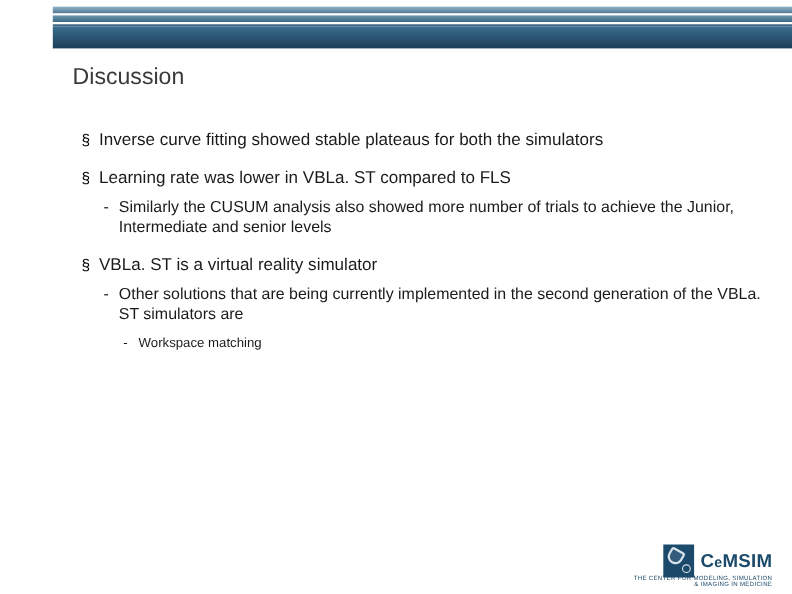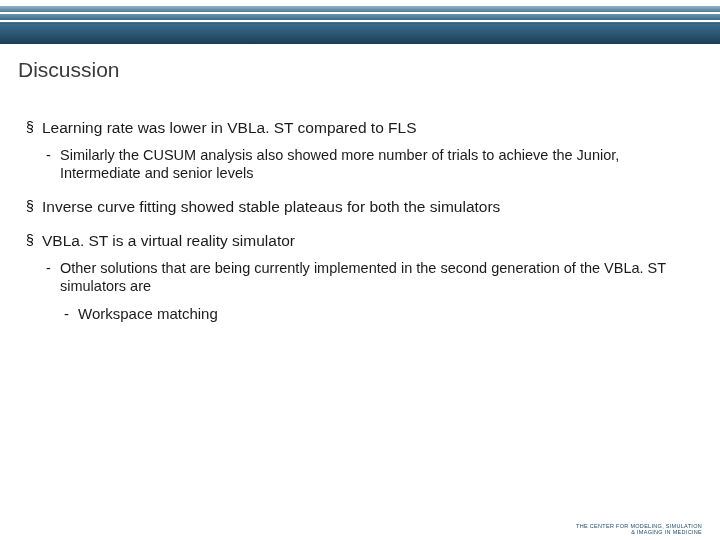--- a/index.html
+++ b/index.html
@@ -1,33 +1,33 @@
 <!DOCTYPE html>
 <html><head>
 <meta charset="utf-8">
 <style>
   * { margin: 0; padding: 0; box-sizing: border-box; }
   html, body { width: 720px; height: 540px; font-family: Arial, Helvetica, sans-serif; background: #fff; overflow: hidden; }
-  .slide { width: 720px; height: 537px; position: relative; }
+  .slide { width: 720px; height: 537px; position: relative; padding-left: 48px; }
   .topbar { width: 100%; height: 44px; position: relative; }
   .topbar .base { position: absolute; left: 0; right: 0; bottom: 0; height: 20px; background: linear-gradient(#3b6d8e 0%, #1b3e58 100%); }
   .topbar .stripe { position: absolute; left: 0; right: 0; height: 2px; }
   .topbar .s1 { top: 6px; background: linear-gradient(#8fb6c8, #527a93); height: 6px; }
   .topbar .s2 { top: 14px; background: linear-gradient(#6a95ae, #3f6a86); height: 6px; }
   .topbar .s3 { top: 22px; background: linear-gradient(#507c97, #2e5772); height: 2px; }
   .title { font-size: 21px; color: #3a3a3a; padding: 14px 0 0 18px; font-weight: 400; }
   .content { padding: 36px 26px 0 26px; font-size: 15.5px; color: #1b1b1b; line-height: 1.28; }
   ul.bullets { list-style: none; }
   ul.bullets > li { position: relative; padding-left: 16px; margin-bottom: 14px; }
   ul.bullets > li::before { content: "§"; position: absolute; left: 0; top: 1px; font-size: 14px; color: #000; }
   ul.sub { list-style: none; margin-top: 8px; }
   ul.sub > li { position: relative; padding-left: 18px; margin-bottom: 10px; font-size: 14.5px; }
   ul.sub > li::before { content: "-"; position: absolute; left: 4px; top: 0; }
   ul.sub2 { list-style: none; margin-top: 8px; }
-  ul.sub2 > li { position: relative; padding-left: 18px; margin-bottom: 10px; font-size: 15px; }
+  ul.sub2 > li { position: relative; padding-left: 18px; margin-bottom: 10px; font-size: 12px; }
   ul.sub2 > li::before { content: "-"; position: absolute; left: 4px; top: 0; }
   .footer { position: absolute; left: 18px; bottom: 18px; font-style: italic; font-weight: 700; font-size: 14px; color: #2d2d2d; }
   .logo { position: absolute; right: 18px; bottom: 12px; display: flex; align-items: center; gap: 6px; }
   .logo-mark { width: 28px; height: 30px; background: #1c4a6b; position: relative; }
   .logo-mark .wave { position: absolute; width: 14px; height: 14px; border: 2px solid #d8e4ec; top: 4px; left: 4px; transform: rotate(30deg); border-radius: 3px 3px 8px 8px; background: rgba(255,255,255,0.1); }
   .logo-mark .tiny { position: absolute; right: 3px; bottom: 4px; width: 8px; height: 8px; border: 1.5px solid #d8e4ec; border-radius: 50%; }
   .logo-text { font-size: 13px; font-weight: 700; letter-spacing: 0.2px; color: #1c4a6b; }
   .logo-text .cap { font-size: 17px; }
   .logo-sub { position: absolute; right: 18px; bottom: 2px; font-size: 5.5px; letter-spacing: 0.3px; color: #1c4a6b; text-align: right; }
 </style>
@@ -39,30 +39,39 @@
     <div class="stripe s1"></div>
     <div class="stripe s2"></div>
     <div class="stripe s3"></div>
     <div class="base"></div>
   </div>
 
   <div class="title">Discussion</div>
 
   <div class="content">
     <ul class="bullets" id="bullets">
+        <li>Inverse curve fitting showed stable plateaus for both the simulators</li>
         <li>Learning rate was lower in VBLa. ST compared to FLS<ul class="sub">
             <li>Similarly the  CUSUM analysis also showed more number of trials to achieve the Junior, Intermediate and senior levels</li>
           </ul></li>
-        <li>Inverse curve fitting showed stable plateaus for both the simulators</li>
         <li>VBLa. ST is a virtual reality simulator<ul class="sub">
             <li>Other solutions that are being currently implemented in the second generation of the VBLa. ST simulators are<ul class="sub2">
                 <li>Workspace matching</li>
               </ul></li>
           </ul></li>
       </ul>
   </div>
 
 
+  <div class="logo">
+    <div class="logo-mark">
+      <div class="wave"></div>
+        <div class="tiny"></div>
+    </div>
+    <div>
+      <div class="logo-text"><span class="cap">C</span>e<span class="cap">MSIM</span></div>
+    </div>
+  </div>
   <div class="logo-sub">
     <div>THE CENTER FOR MODELING, SIMULATION</div>
     <div>&amp; IMAGING IN MEDICINE</div>
   </div>
 </div>
 
 </body></html>

